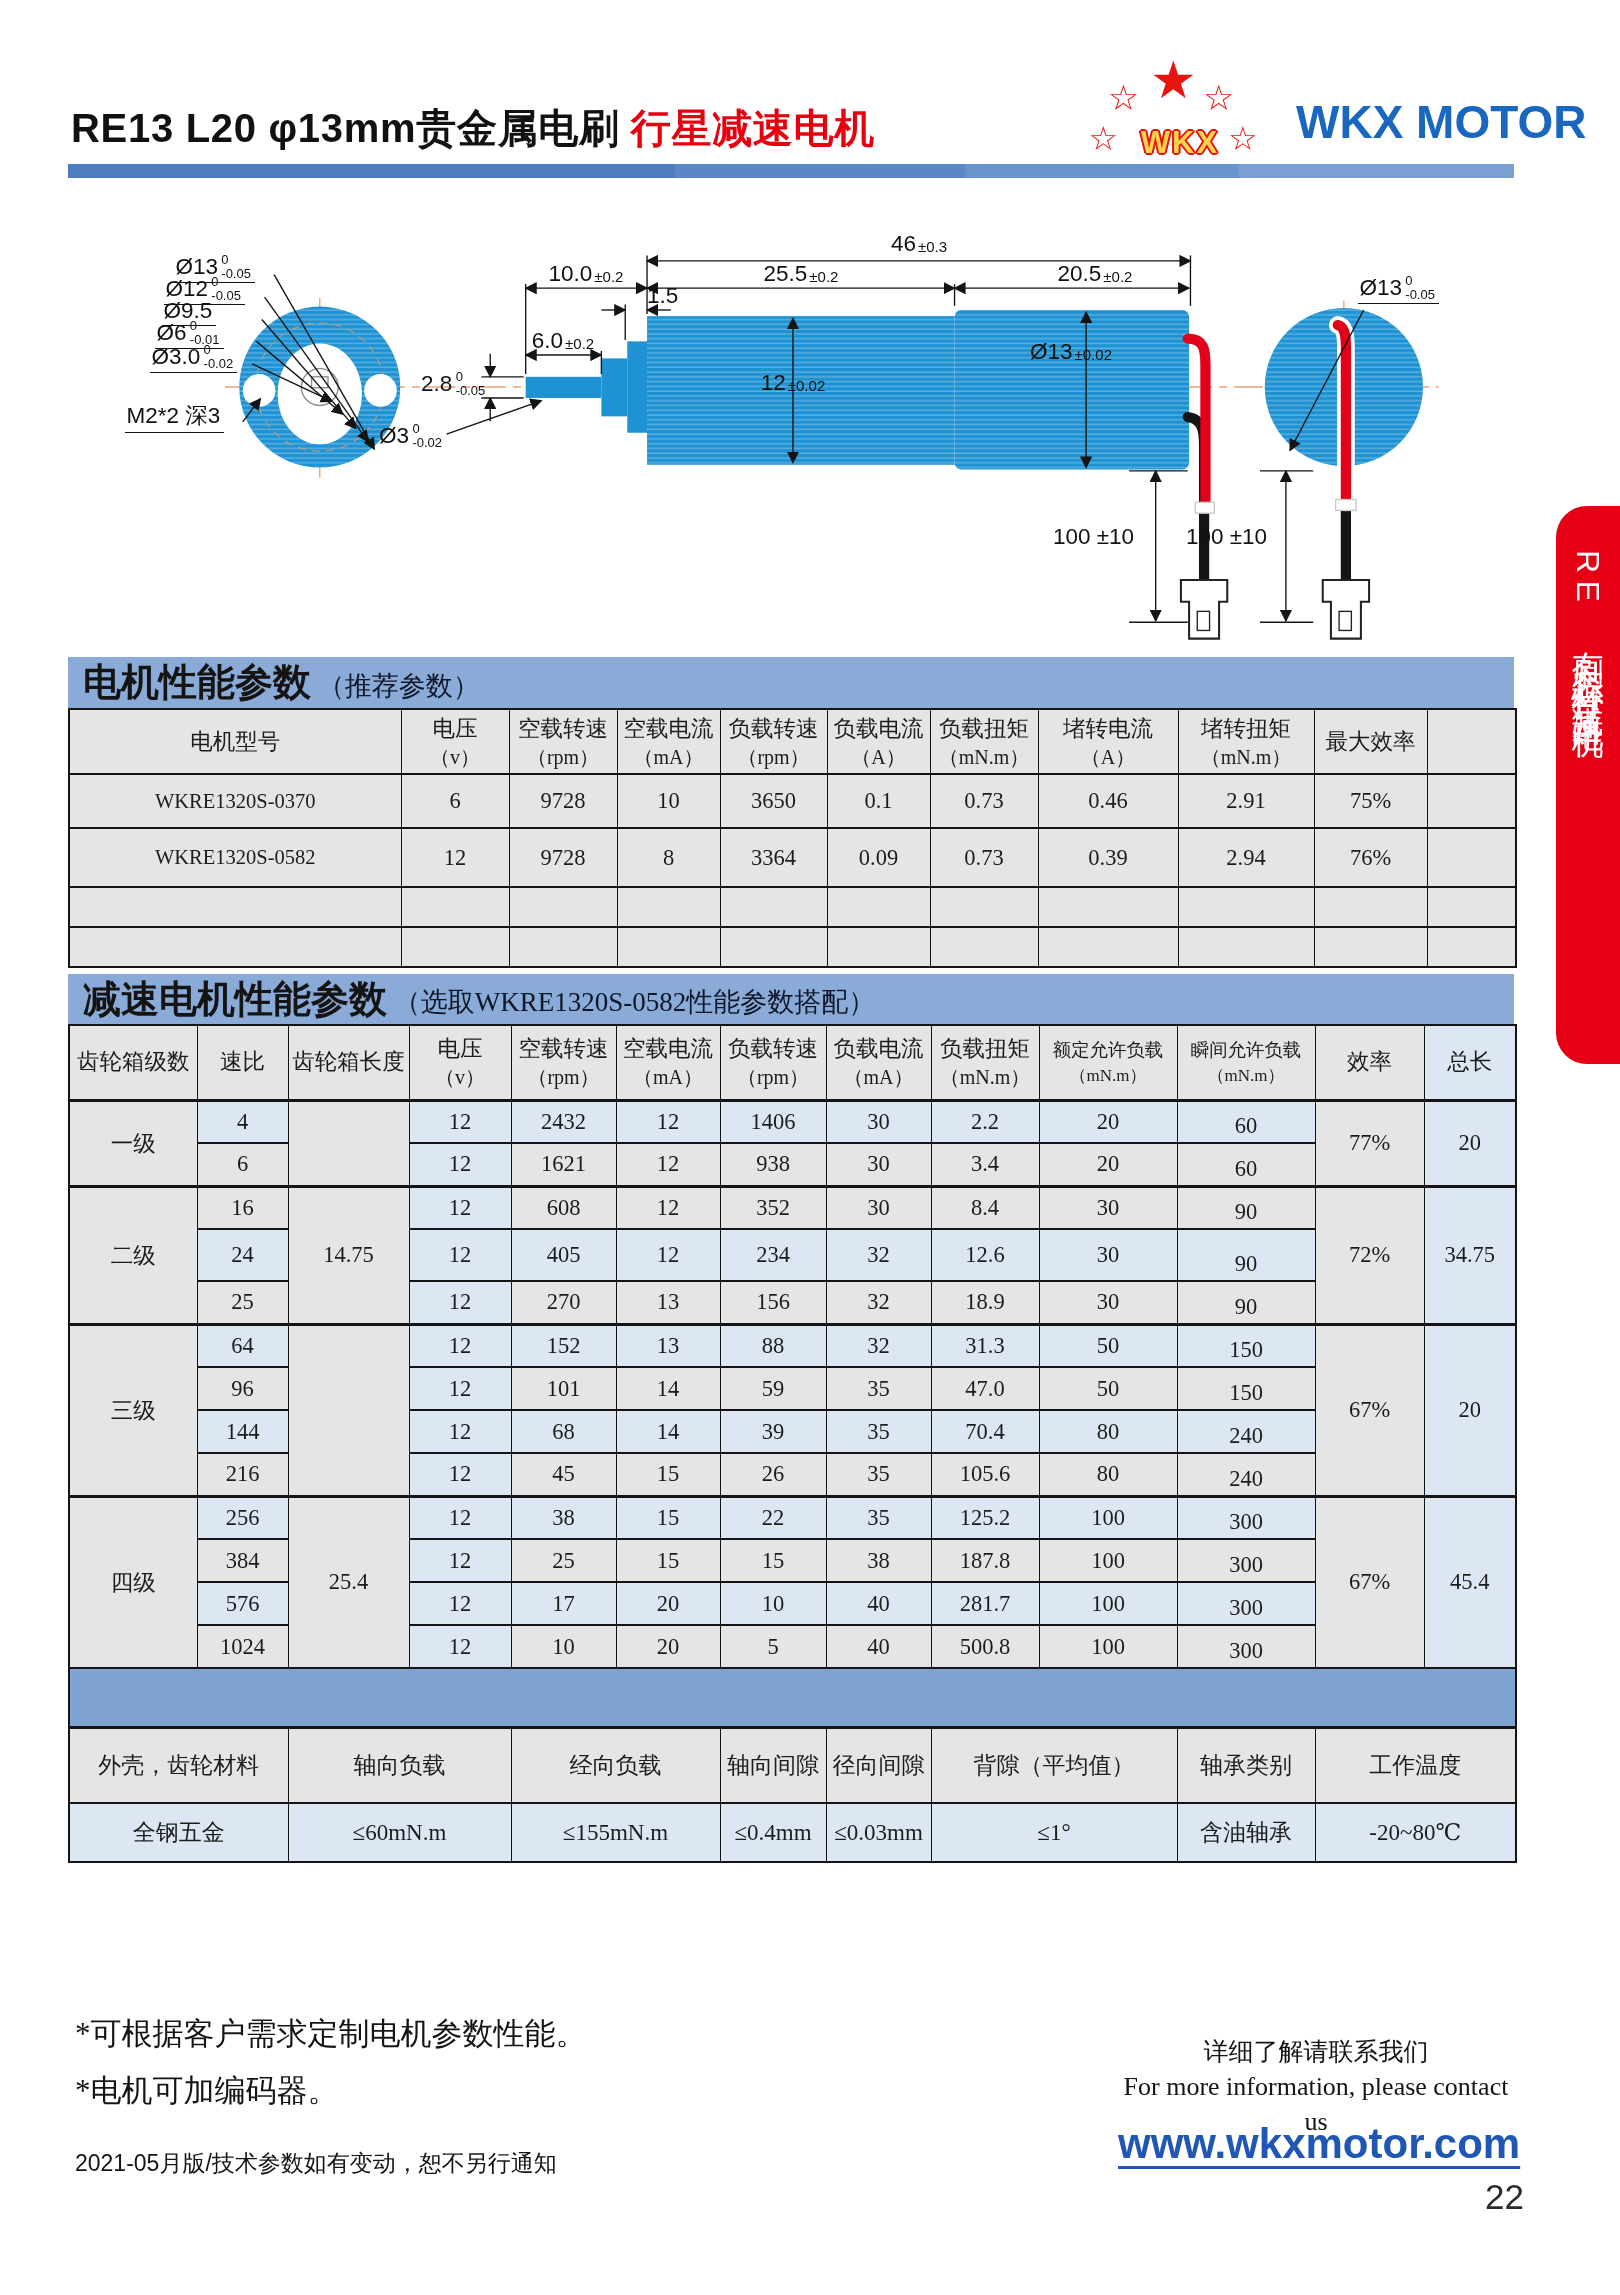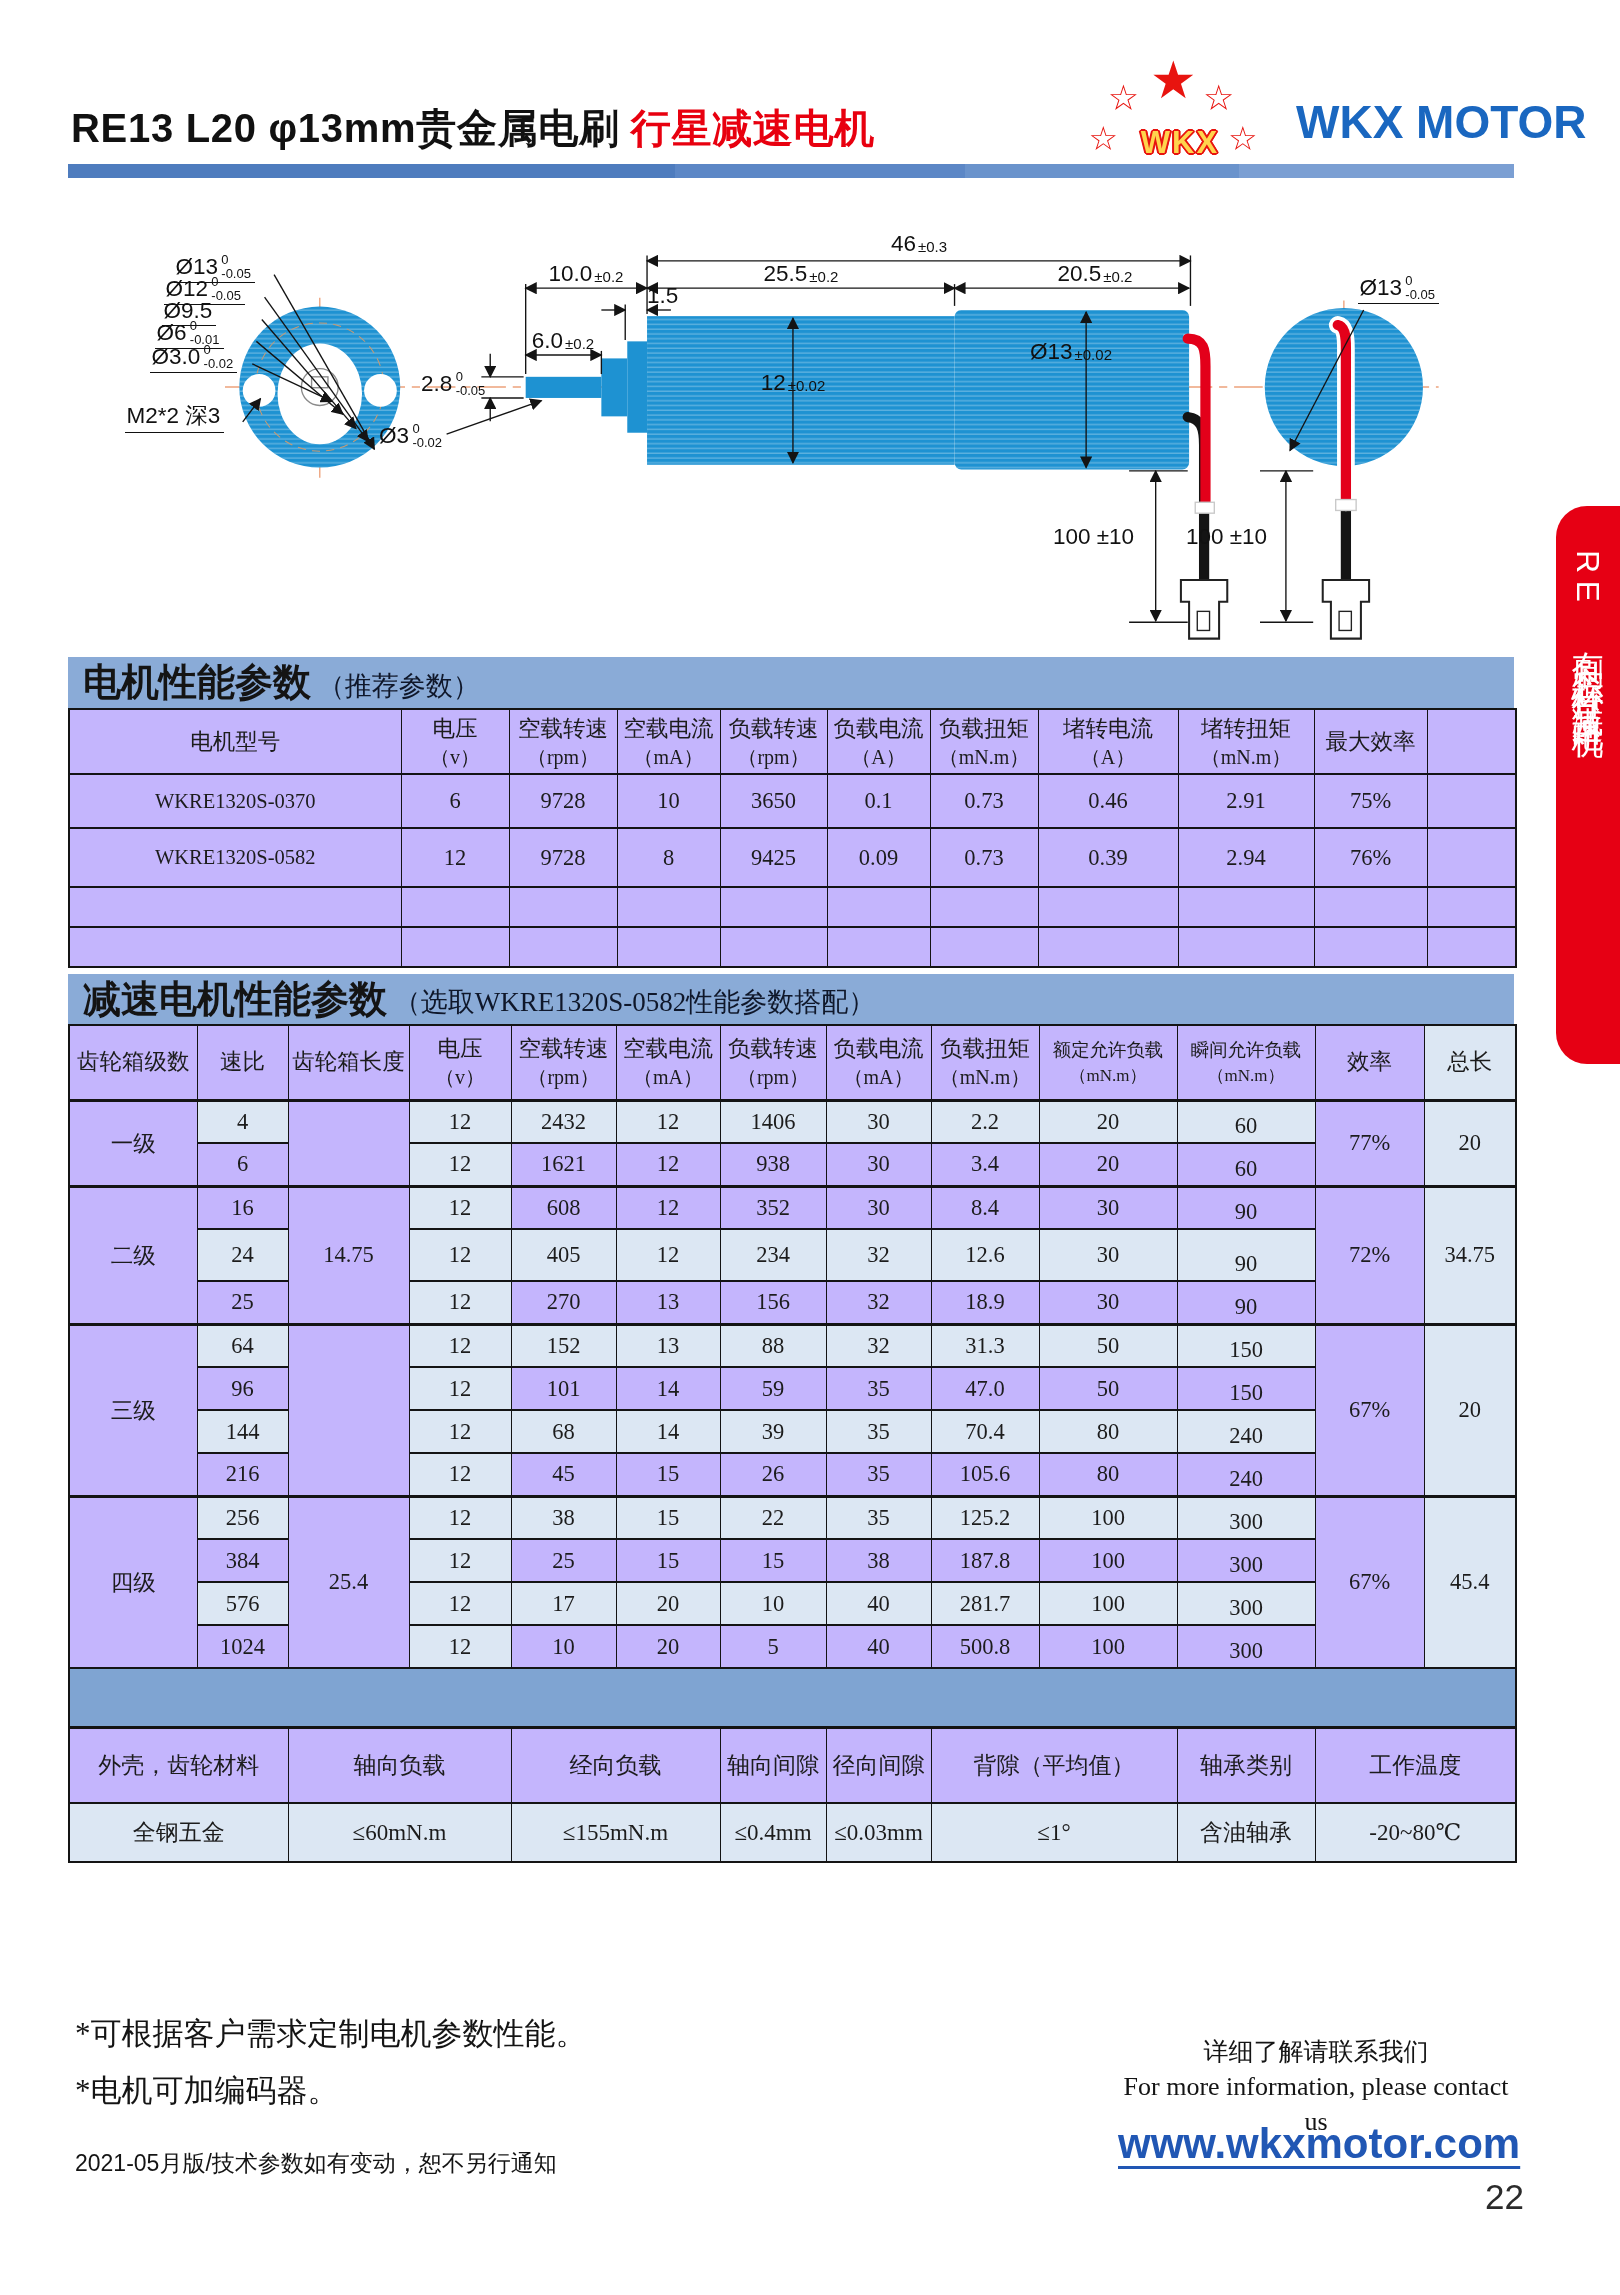--- a/index.html
+++ b/index.html
@@ -44,21 +44,21 @@
   .dim .tol  { font-size:15px; margin-left:2px; align-self:flex-end; padding-bottom:2px; }
   .dim .tol2 { display:inline-flex; flex-direction:column; font-size:13px; line-height:13.6px; margin-left:3.4px; }
   .dim .tol2 i { font-style:normal; }
   .dim.center { transform:translateX(-50%); }
   .dlabel { border-bottom:1.4px solid #111; padding:0 4.1px 1.4px 1.4px; }
   
   .banner { position:absolute; left:68px; width:1446px; background:#8aabd7; display:flex; align-items:center; padding-left:15px; }
   .banner .bt { font-family:"Liberation Serif","DejaVu Serif",serif; font-weight:bold; font-size:38px; color:#141414; }
   .banner .bs { font-family:"Liberation Serif","DejaVu Serif",serif; font-size:27px; color:#0f172a; margin-left:6.8px; padding-top:6.8px; }
   
-  table { border-collapse:collapse; table-layout:fixed; width:1446px; background:#c4b5fd; }
+  table { border-collapse:collapse; table-layout:fixed; width:1446px; background:#e5e5e5; }
   .dtable { position:absolute; left:68px; }
   td { border:1.4px solid #141414; border-top-width:2px; border-bottom-width:2px;
        text-align:center; vertical-align:middle; padding:0;
        font-family:"Liberation Serif","DejaVu Serif",serif; font-size:22.5px; color:#1c1c1c; }
   table { border:2.7px solid #141414; }
   tr.gstart td { border-top-width:3.4px; }
   td .hn { font-size:22.5px; line-height:30px; }
   td .hu { font-size:20px; line-height:26px; }
   td.small .hn { font-size:18.4px; line-height:27px; }
   td.small .hu { font-size:17px; line-height:23px; }
@@ -378,21 +378,21 @@
     <td>0.46</td>
     <td>2.91</td>
     <td>75%</td>
     <td></td>
   </tr>
   <tr style="height:59px">
     <td class="model">WKRE1320S-0582</td>
     <td>12</td>
     <td>9728</td>
     <td>8</td>
-    <td>9425</td>
+    <td>3364</td>
     <td>0.09</td>
     <td>0.73</td>
     <td>0.39</td>
     <td>2.94</td>
     <td>76%</td>
     <td></td>
   </tr>
   <tr style="height:40px">
     <td></td>
         <td></td>

